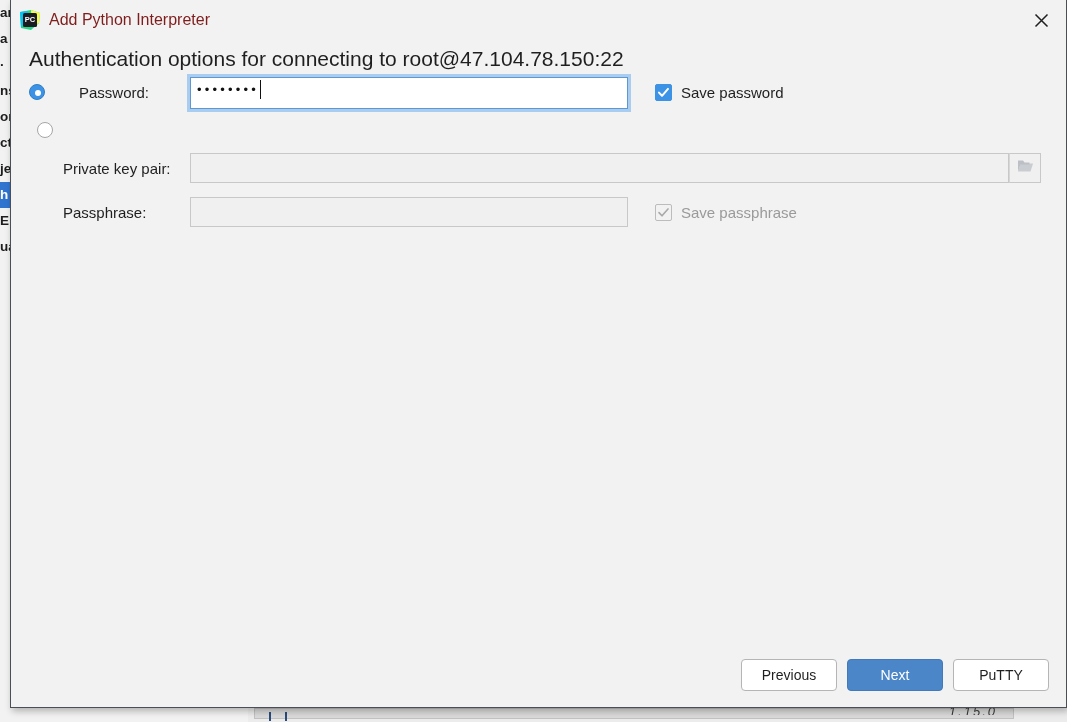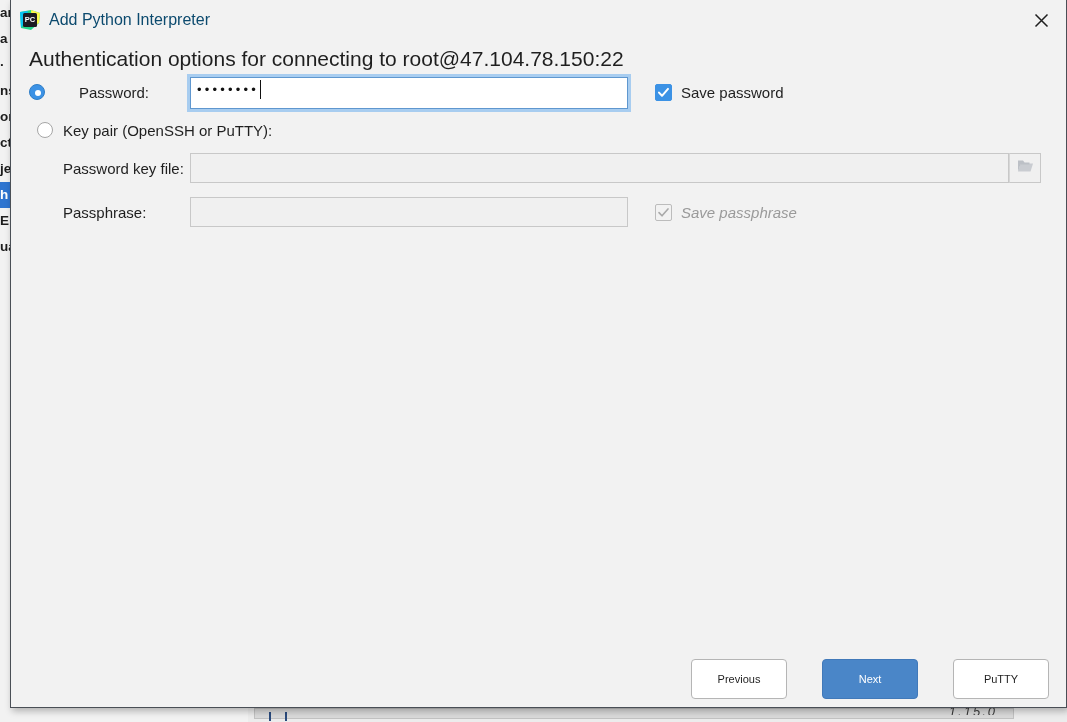--- a/index.html
+++ b/index.html
@@ -122,21 +122,21 @@
     left: 8px;
     top: 9px;
     width: 22px;
     height: 22px;
   }
   #title-text {
     position: absolute;
     left: 38px;
     top: 9px;
     font-size: 16px;
-    color: #0c4a6e;
+    color: #7f1d1d;
     line-height: 22px;
     white-space: nowrap;
   }
   #close-btn {
     position: absolute;
     right: 7px;
     top: 4px;
     width: 36px;
     height: 32px;
     display: flex;
@@ -256,43 +256,42 @@
     border: 1px solid #bcbcbc;
   }
   .checkbox svg { display: block; }
   .cb-label {
     position: absolute;
     font-size: 15px;
     color: #1f1f1f;
     white-space: nowrap;
     line-height: 18px;
   }
-  .cb-label.disabled { color: #9a9a9a; font-style: italic; }
+  .cb-label.disabled { color: #9a9a9a; }
 
   
   #buttonbar {
     position: absolute;
     right: 17px;
     bottom: 16px;
     height: 32px;
     display: flex;
     gap: 10px;
   }
   .btn {
-    height: 40px;
+    height: 32px;
     min-width: 96px;
     border-radius: 4px;
-    font-size: 11px;
+    font-size: 14px;
     display: flex;
     align-items: center;
     justify-content: center;
     cursor: default;
     padding: 0 14px;
     white-space: nowrap;
-    margin-left: 25px;
   }
   .btn.secondary {
     background: #ffffff;
     border: 1px solid #b5b5b5;
     color: #1f1f1f;
   }
   .btn.primary {
     background: #4a86c8;
     border: 1px solid #4179b9;
     color: #ffffff;
@@ -369,25 +368,24 @@
     <span class="checkbox on" style="left:644px; top:7px;">
       <svg width="15" height="15" viewBox="0 0 15 15">
         <path d="M3 7.6 L6 10.8 L12 3.9" stroke="#ffffff" stroke-width="2" fill="none" stroke-linecap="round" stroke-linejoin="round"></path>
       </svg>
     </span>
     <span class="cb-label" style="left:670px; top:7px;">Save password</span>
   </div>
 
   <div class="row" style="top:115px;">
     <span class="radio" style="left:26px; top:7px;"></span>
-    <span class="fieldlabel" style="left:52px; top:7px;">Key pair (OpenSSH or PuTTY):</span>
   </div>
 
   <div class="row" style="top:153px;">
-    <span class="fieldlabel" style="left:52px; top:7px;">Password key file:</span>
+    <span class="fieldlabel" style="left:52px; top:7px;">Private key pair:</span>
     <div class="textfield disabled" style="left:179px; top:0px; width:819px; height:30px; line-height:28px;" placeholder=""></div>
     <div id="browse-btn" style="left:998px; top:0px; width:32px; height:30px;">
       <span>
         <svg width="17" height="14" viewBox="0 0 17 14">
           <path d="M1 12.5 L3.5 4.5 L16 4.5 L13.5 12.5 Z" fill="#c9ccd1"></path>
           <path d="M1 12.5 L1 1.5 L6 1.5 L7.6 3.6 L12.5 3.6 L12.5 5.4 L3.4 5.4 Z" fill="#bcc0c6"></path>
         </svg>
       </span>
     </div>
   </div>

